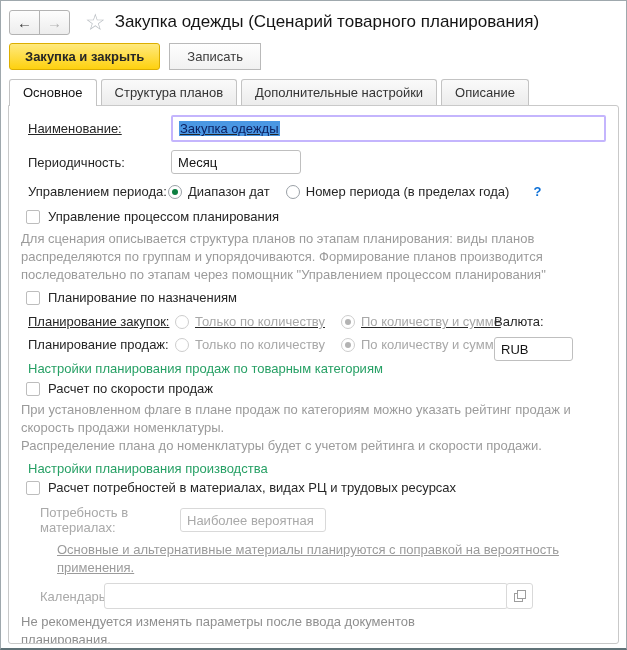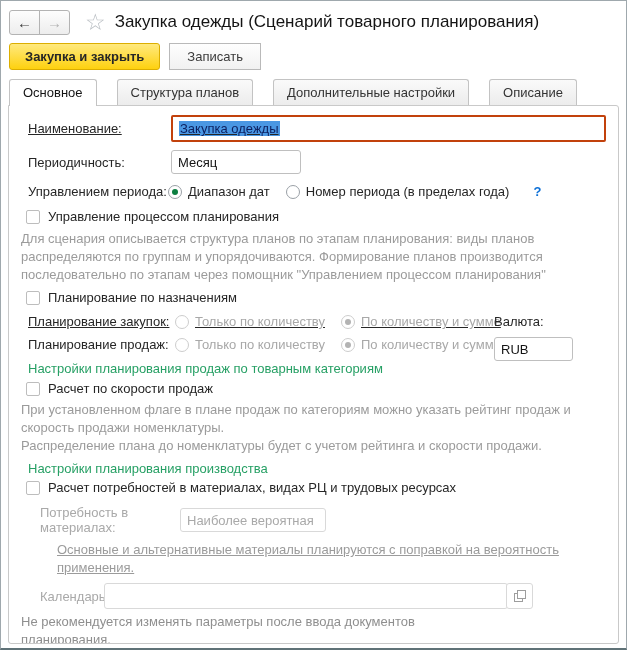--- a/index.html
+++ b/index.html
@@ -37,41 +37,41 @@
     background:linear-gradient(#fefefe,#f1f1f1); border:1px solid #b9b9b9;
     border-radius:0; font-size:13px; color:#3a3a3a;
     padding:0 17px; height:27px; cursor:pointer; font-family:inherit;
   }
 
   
   .tabs { display:flex; padding-left:8px; position:relative; z-index:2; flex-shrink:0; }
   .tab {
     border:1px solid #c3c3c3; border-bottom:none; border-radius:3px 3px 0 0;
     background:linear-gradient(#fafafa,#ececec); color:#333;
-    padding:5px 13px 5px 13px; margin-right:20px; cursor:pointer; white-space:nowrap;
+    padding:5px 13px 5px 13px; margin-right:4px; cursor:pointer; white-space:nowrap;
   }
   .tab.active { background:#fff; color:#141414; padding-bottom:6px; margin-bottom:-1px; }
 
   
   .pane {
     margin:0 7px 4px 7px; border:1px solid #c9c9c9; border-radius:0 3px 3px 3px;
     background:#fff; flex-grow:1; overflow:hidden;
     padding:9px 12px 4px 12px; position:relative;
   }
 
   .row { display:flex; align-items:center; position:relative; padding-left:7px; }
   .lbl { width:143px; flex-shrink:0; color:#262626; }
   .lbl-dis { color:#a9a9a9; }
 
   .field {
     border:1px solid #bfbfbf; border-radius:3px; height:24px;
     display:flex; align-items:center; padding:0 6px; background:#fff; color:#141414;
   }
   .field-focus {
-    border:2px solid #c2410c; border-radius:2px; height:27px; flex-grow:1;
+    border:2px solid #c4b5fd; border-radius:2px; height:27px; flex-grow:1;
   }
   .sel-text { background:#4a97e3; color:#0c1f5e; padding:0 1px; }
   .field-dis { border-color:#d9d9d9; color:#a9a9a9; }
 
   .radio-opt { display:flex; align-items:center; margin-right:16px; cursor:pointer; }
   .radio {
     width:14px; height:14px; border:1px solid #9aa0a6; border-radius:50%;
     background:#fff; margin-right:6px; position:relative; flex-shrink:0;
   }
   .radio.sel::after {

